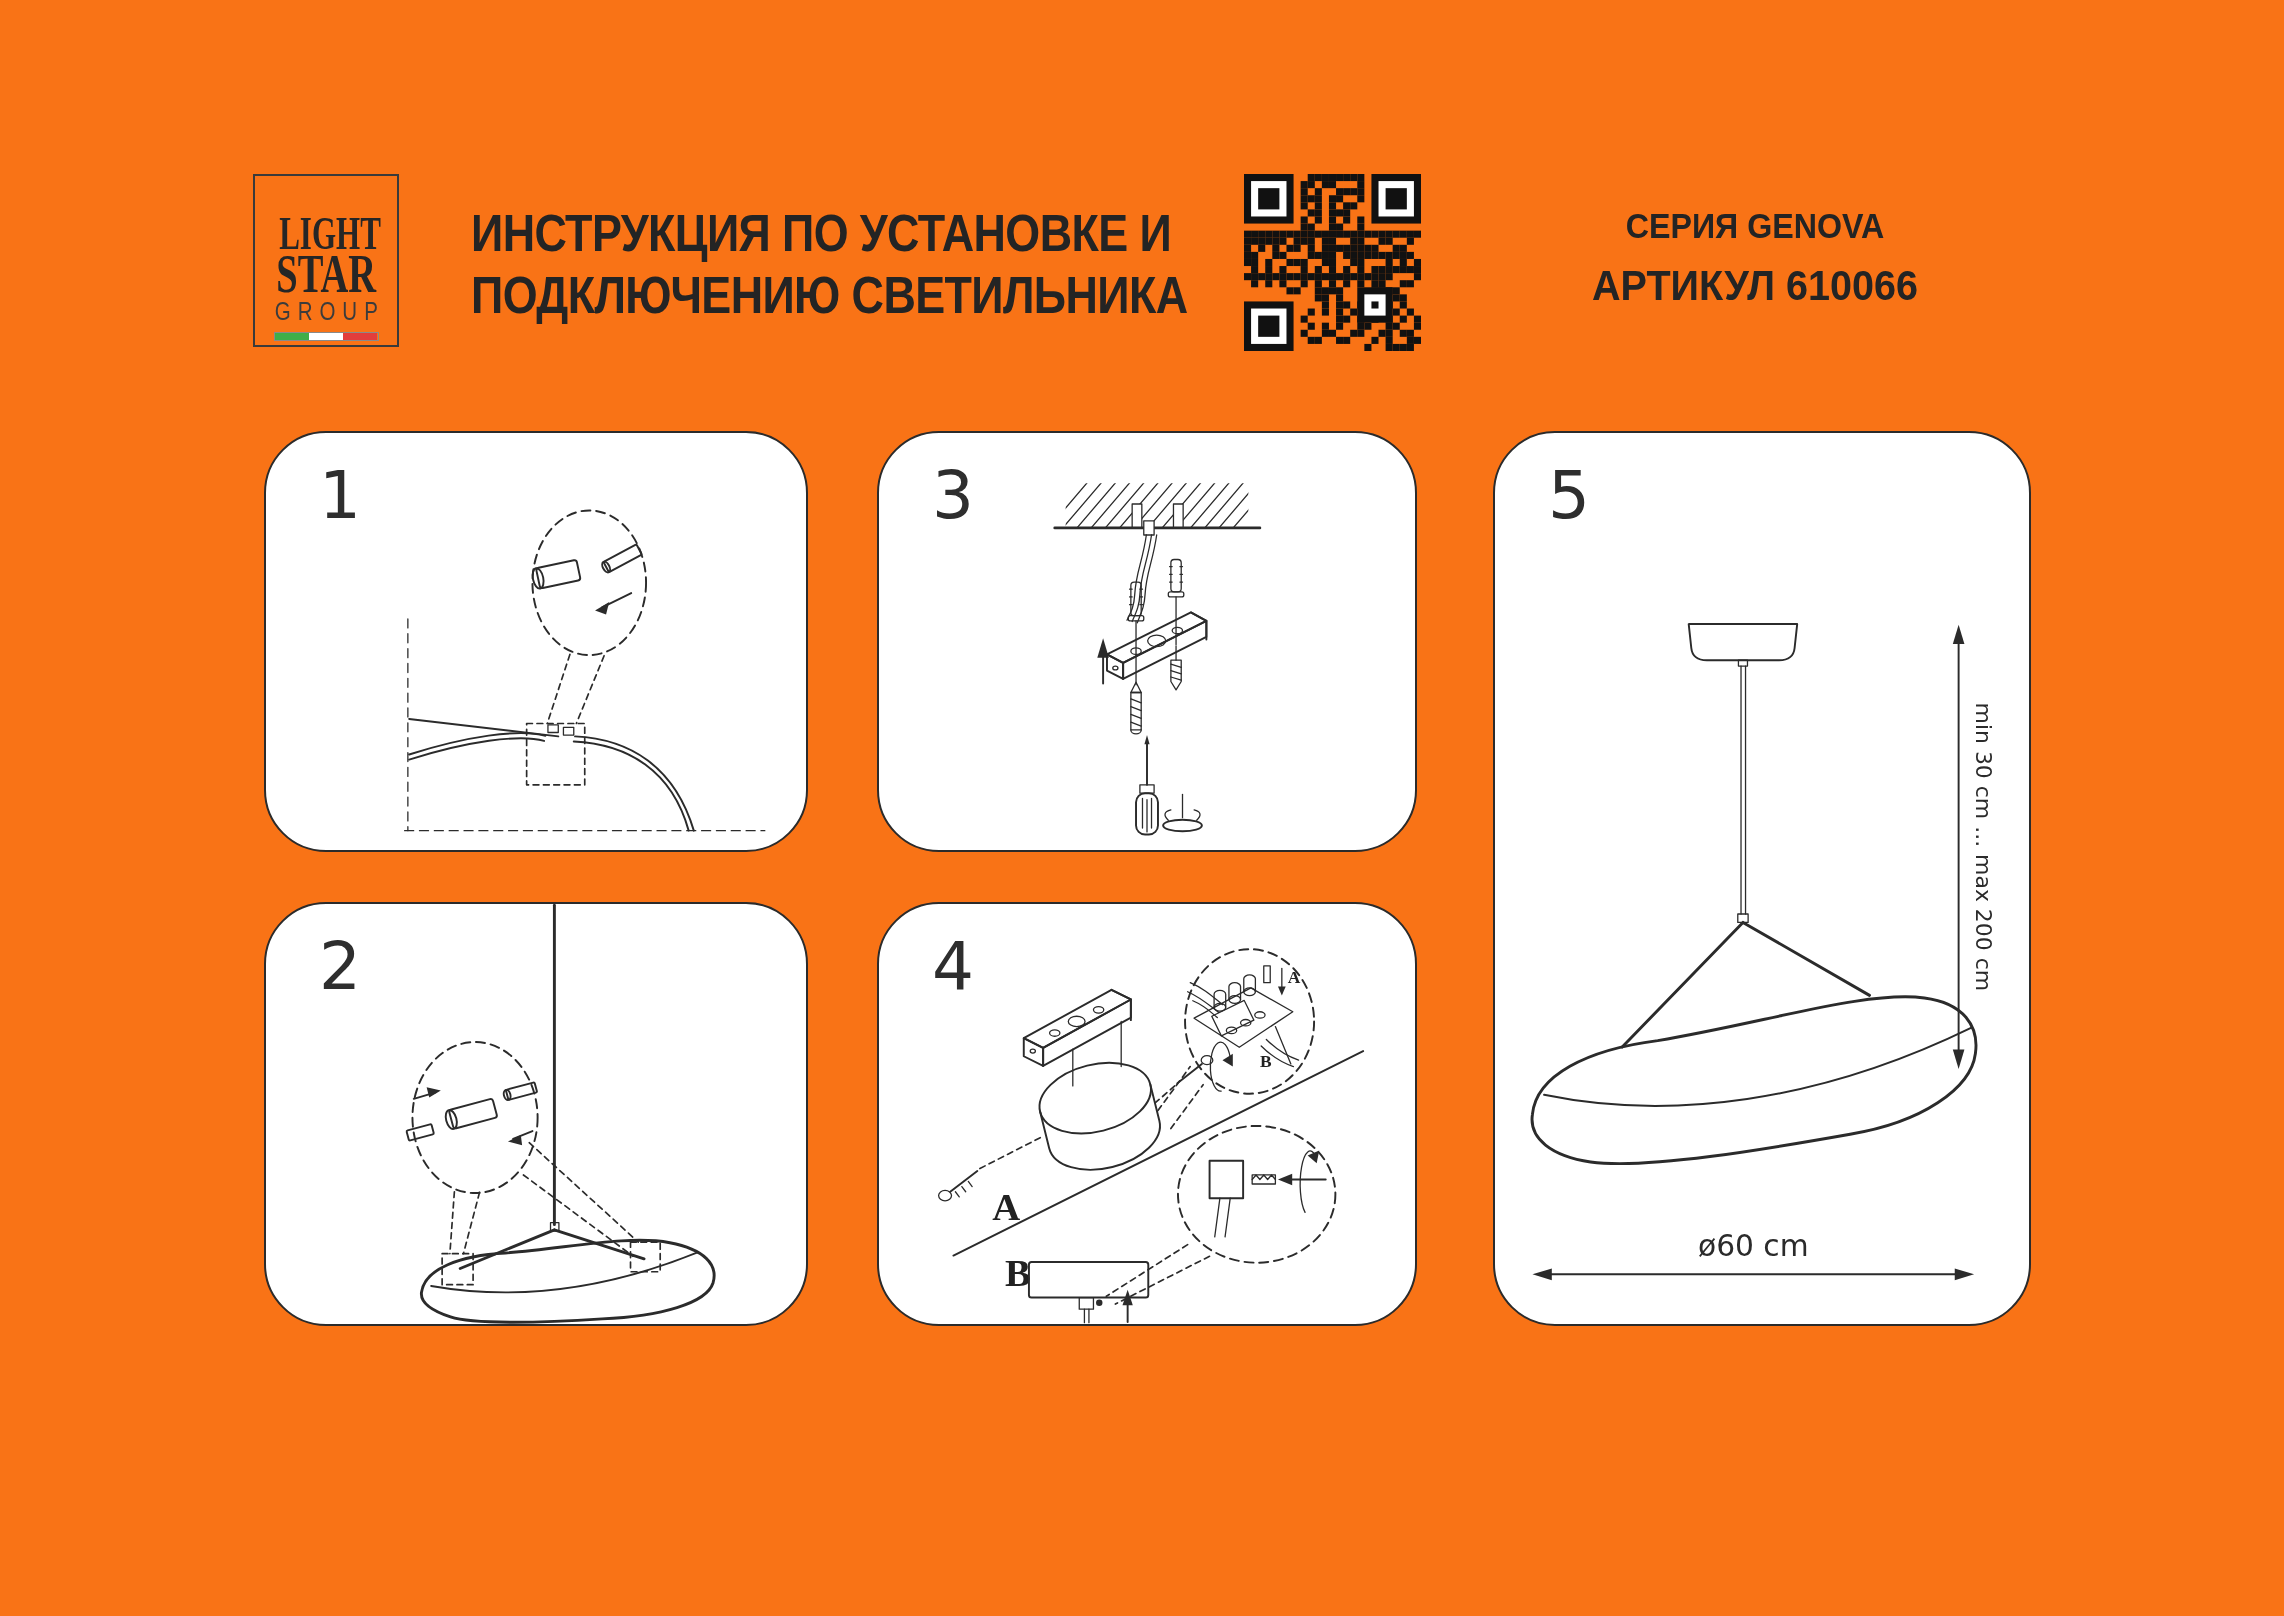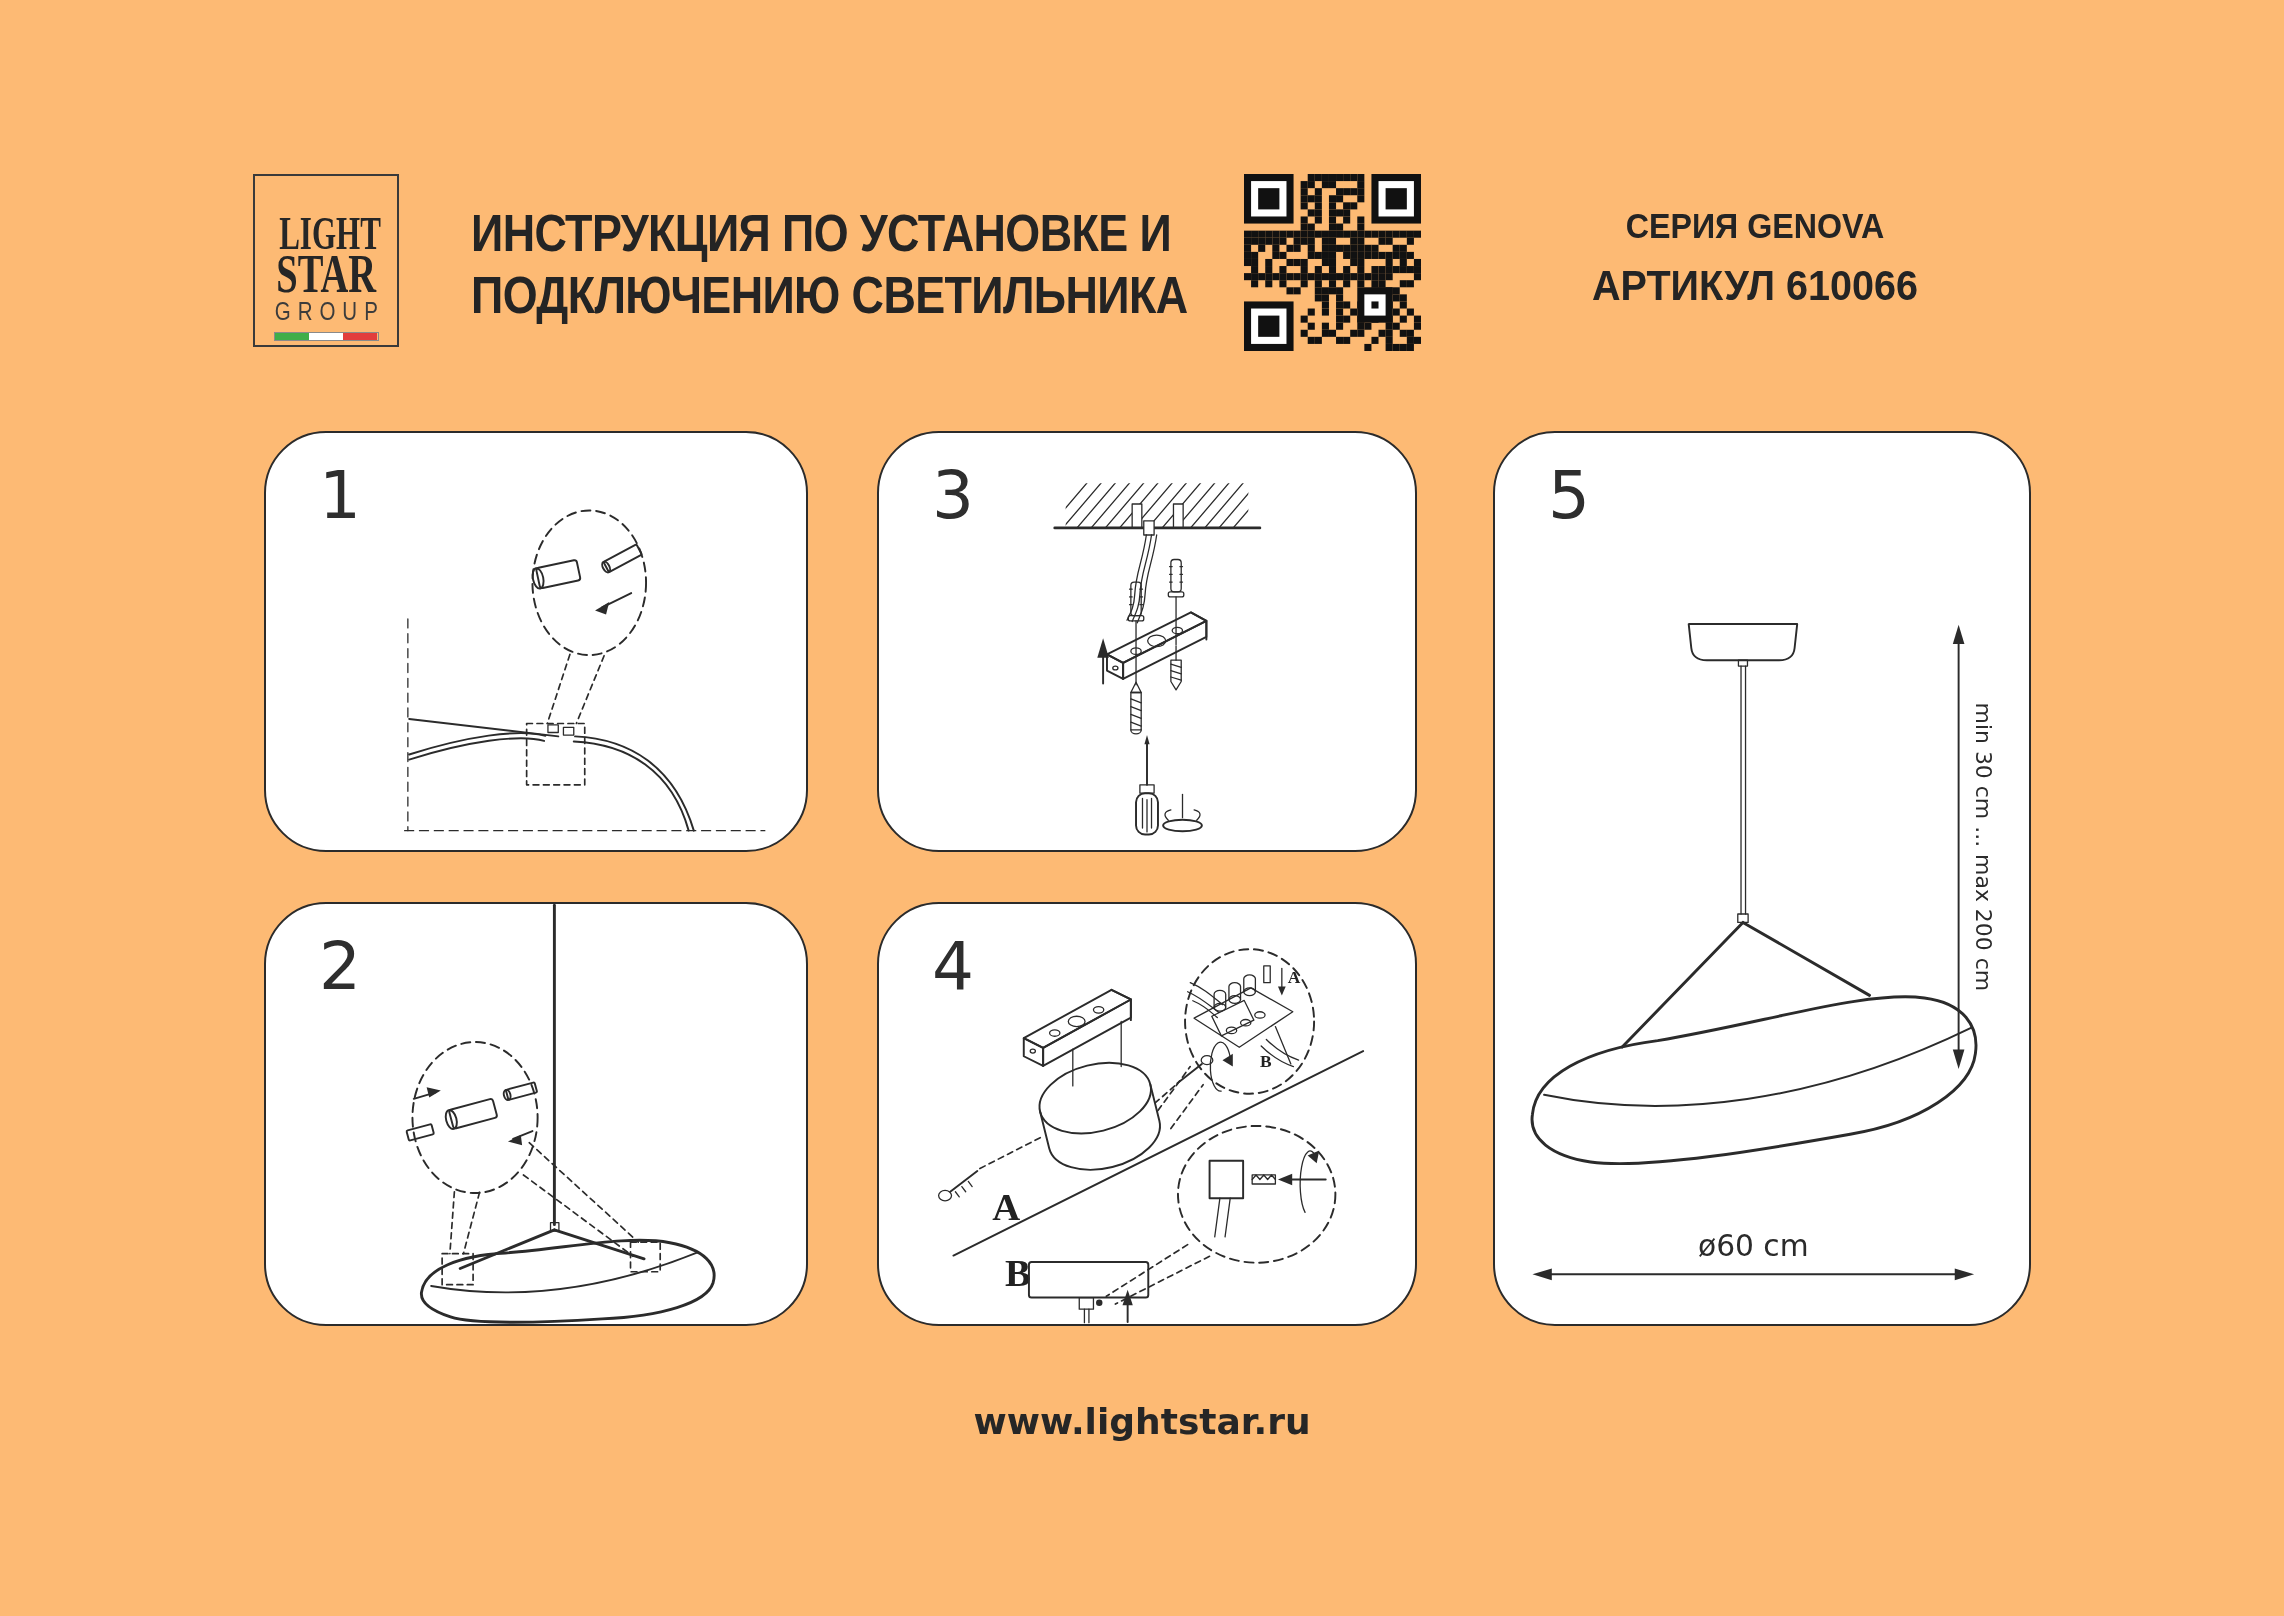--- a/index.html
+++ b/index.html
@@ -1,16 +1,16 @@
 <!DOCTYPE html>
 <html style="font-size:10.4px"><head>
 <meta charset="utf-8">
 <style>
   html,body{margin:0;padding:0;background:#fff;}
-  .page{position:relative;width:2284px;height:1616px;background:#fdba74;overflow:hidden;
+  .page{position:relative;width:2284px;height:1616px;background:#f97316;overflow:hidden;
         font-family:"Liberation Sans",sans-serif;color:#2b2b2b;}
 
   
   .logo-box{position:absolute;left:253px;top:174px;width:146px;height:173px;
             border:2px solid #3a3a3a;box-sizing:border-box;text-align:center;}
   .logo-light{margin-top:38px;font-family:"Liberation Serif",serif;font-weight:bold;
               font-size:47px;line-height:38px;color:#262626;transform:scaleX(0.66);}
   .logo-star{font-family:"Liberation Serif",serif;font-weight:bold;
              font-size:55px;line-height:43px;color:#262626;transform:scaleX(0.70);}
   .logo-group{margin-top:2.6px;font-size:25px;line-height:27px;letter-spacing:8.5px;
@@ -605,15 +605,14 @@
       <polygon class="fillink" points="718,982 709,952 727,952"></polygon>
       <text class="dim" x="745" y="638" transform="rotate(90 745 638)" text-anchor="middle">min 30 cm ... max 200 cm</text>
 
       <path class="ln" d="M80 1300 H720"></path>
       <polygon class="fillink" points="58,1300 88,1291 88,1309"></polygon>
       <polygon class="fillink" points="742,1300 712,1291 712,1309"></polygon>
       <text class="dim2" x="400" y="1272" text-anchor="middle">ø60 cm</text>
     </svg>
   </div>
 
-  <div class="footer">www.lightstar.ru</div>
 </div>
 
 
 </body></html>

